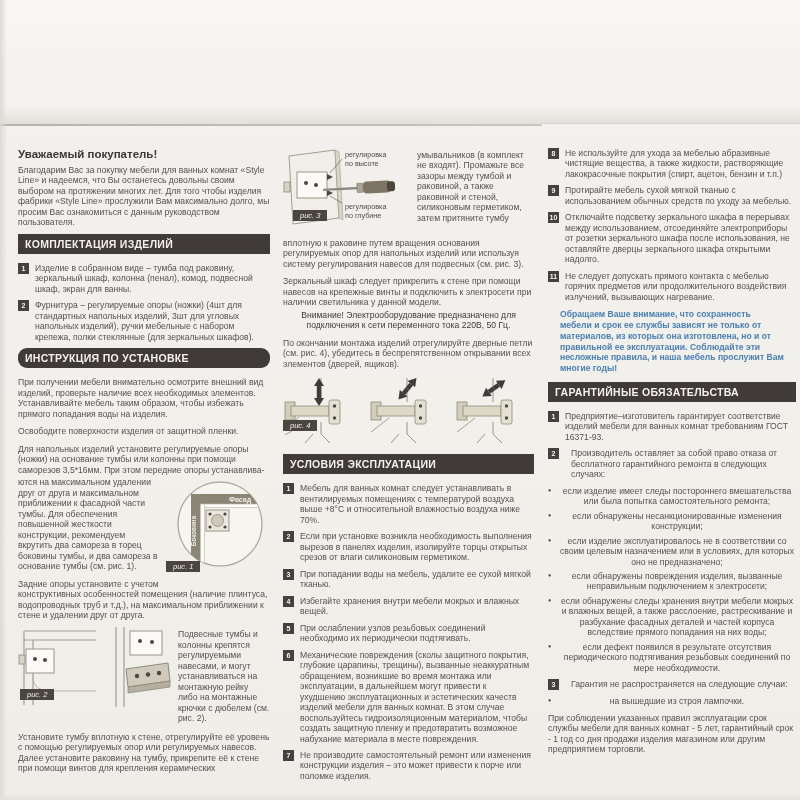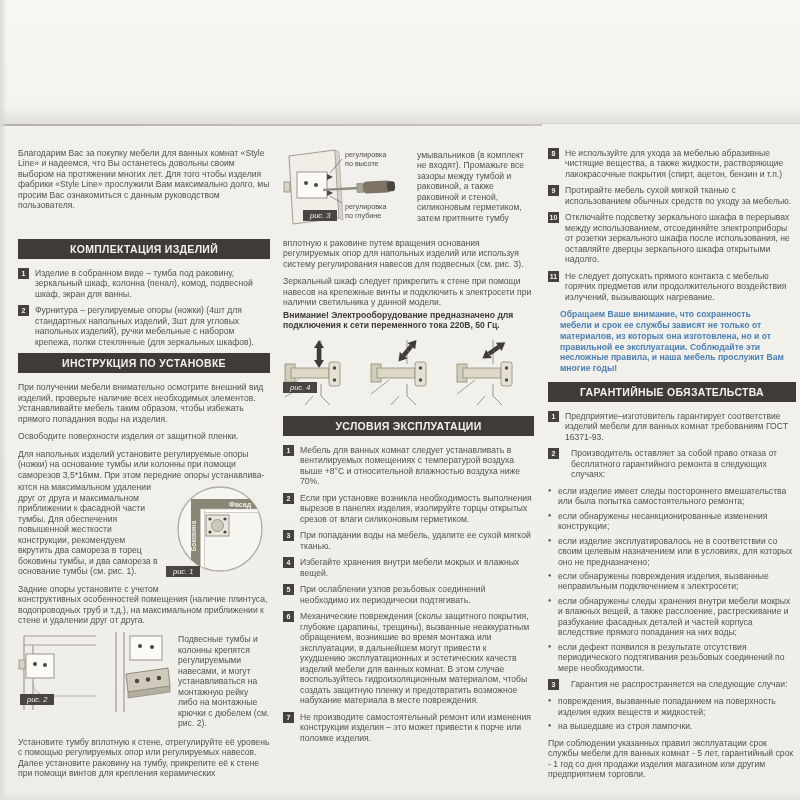--- a/index.html
+++ b/index.html
@@ -20,78 +20,79 @@
 
   .col{position:absolute;}
   #col1{left:18px;top:148px;width:252px;}
   #col2{left:283px;top:146px;width:251px;}
   #col3{left:548px;top:148px;width:248px;}
 
   p{margin:0 0 7px;font-size:8.6px;line-height:1.22;}
   .tight{margin-bottom:2px;}
   .nomt{margin-top:0;}
   .welcome-title{font-size:11.5px;font-weight:bold;color:#3b3836;margin:0 0 5px;}
-  .mb14{margin-bottom:28px;}
+  .mb14{margin-bottom:6px;}
   .secbar{background:#403b39;color:#f3f1ef;font-size:10.5px;font-weight:bold;
-    padding:4px 7px;letter-spacing:.3px;margin:2px 0 9px;text-align:center;}
+    padding:4px 7px;letter-spacing:.3px;margin:2px 0 9px;}
   .item{display:flex;gap:6px;margin:0 0 6px;font-size:8.6px;line-height:1.22;}
   .num{flex:0 0 auto;min-width:11px;height:11px;background:#454140;color:#f6f5f3;
     font-size:7px;font-weight:bold;text-align:center;line-height:11px;padding:0 1px;box-sizing:border-box;}
-  .bold{font-weight:bold;color:#3d3a38;}
+  .bold{font-weight:normal;color:#3d3a38;text-align:center;}
   .notice{color:#4a80b5;font-weight:bold;margin:7px 12px 8px;line-height:1.25;}
-  .bullet{position:relative;padding-left:10px;margin:0 0 4px;font-size:8.6px;line-height:1.22;}
+  .bullet{position:relative;padding-left:10px;margin:0 0 4px;font-size:8.6px;line-height:1.22;text-align:center;}
   .bullet::before{content:"\25CF";position:absolute;left:0;top:1px;font-size:5.5px;color:#4e4b49;}
   .mb6{margin-bottom:6px;gap:12px;}
 
   .badge{position:absolute;background:#4a4540;color:#f4f2ef;font-size:7.5px;
     font-style:italic;padding:1px 7px;white-space:nowrap;}
 
   
   .fig1{float:right;position:relative;width:100px;height:106px;margin:0 0 2px 8px;}
   .fig1 .badge{left:-4px;top:84px;text-align:center;}
   
   .fig2row{display:flex;gap:6px;margin:2px 0 8px;}
   .fig2a{position:relative;width:80px;flex:0 0 auto;}
   .fig2a .badge{left:2px;top:62px;}
   .fig2b{width:68px;flex:0 0 auto;}
   .fig2text{flex:1 1 auto;margin:2px 0 0;}
   
   .fig3row{display:flex;gap:16px;margin:0 0 6px;}
   .fig3draw{position:relative;width:118px;flex:0 0 auto;height:86px;}
-  .fig3draw .badge{left:20px;top:64px;}
+  .fig3draw .badge{left:10px;top:64px;}
   .fig3text{flex:1 1 auto;margin:4px 0 0;}
   
   .fig4{position:relative;width:251px;height:72px;margin:2px 0 6px;}
   .fig4 .badge{left:0;top:44px;}
 
   svg{display:block;}
   .svgtext{font-family:"Liberation Sans",sans-serif;}
 </style>
 </head>
 <body>
 
 <div id="scan">
   <div class="crease-shadow"></div>
   <div class="crease"></div>
   <div class="crease-light"></div>
 
   <div class="col" id="col1">
+    <div class="welcome-title">Уважаемый покупатель!</div>
     <p class="mb14">Благодарим Вас за покупку мебели для ванных комнат «Style Line» и надеемся, что Вы останетесь довольны своим выбором на протяжении многих лет. Для того чтобы изделия фабрики «Style Line» прослужили Вам максимально долго, мы просим Вас ознакомиться с данным руководством пользователя.</p>
 
     <div class="secbar">КОМПЛЕКТАЦИЯ ИЗДЕЛИЙ</div>
     <div class="item">
       <span class="num">1</span>
       <span>Изделие в собранном виде – тумба под раковину, зеркальный шкаф, колонна (пенал), комод, подвесной шкаф, экран для ванны.</span>
     </div>
     <div class="item">
       <span class="num">2</span>
       <span>Фурнитура – регулируемые опоры (ножки) (4шт для стандартных напольных изделий, 3шт для угловых напольных изделий), ручки мебельные с набором крепежа, полки стеклянные (для зеркальных шкафов).</span>
     </div>
 
-    <div class="secbar" style="margin-top:1px;">ИНСТРУКЦИЯ ПО УСТАНОВКЕ</div>
+    <div class="secbar" style="margin-top:1px;border-radius:9px;">ИНСТРУКЦИЯ ПО УСТАНОВКЕ</div>
     <p>При получении мебели внимательно осмотрите внешний вид изделий, проверьте наличие всех необходимых элементов. Устанавливайте мебель таким образом, чтобы избежать прямого попадания воды на изделия.</p>
     <p>Освободите поверхности изделия от защитной пленки.</p>
     <p class="tight">Для напольных изделий установите регулируемые опоры (ножки) на основание тумбы или колонны при помощи саморезов 3,5*16мм. При этом передние опоры устанавлива-</p>
     <p class="nomt">
       <span class="fig1">
         <svg width="100" height="100" viewBox="0 0 100 100">
           <defs>
               <clipPath id="c1">
                 <circle cx="50" cy="47" r="42"></circle>
               </clipPath>
@@ -175,20 +176,21 @@
           <text class="svgtext" x="62" y="72" font-size="7.2" fill="#4e4b49">по глубине</text>
         </svg>
         <span class="badge">рис. 3</span>
       </div>
       <p class="fig3text">умывальников (в комплект не входят). Промажьте все зазоры между тумбой и раковиной, а также раковиной и стеной, силиконовым герметиком, затем притяните тумбу</p>
     </div>
 
     <p>вплотную к раковине путем вращения основания регулируемых опор для напольных изделий или используя систему регулирования навесов для подвесных (см. рис. 3).</p>
     <p class="tight">Зеркальный шкаф следует прикрепить к стене при помощи навесов на крепежные винты и подключить к электросети при наличии светильника у данной модели.</p>
     <p class="bold">Внимание! Электрооборудование предназначено для подключения к сети переменного тока 220В, 50 Гц.</p>
+    <p>По окончании монтажа изделий отрегулируйте дверные петли (см. рис. 4), убедитесь в беспрепятственном открывании всех элементов (дверей, ящиков).</p>
 
     <div class="fig4">
       <svg width="251" height="68" viewBox="0 0 251 68">
         <g>
           <path d="M38,2 V26 M38,46 V58 M30,58 L22,67 M38,58 L47,67" stroke="#9a968e" stroke-width="1" fill="none"></path>
           <polygon points="36,2 41,10 31,10" fill="#3f3b38"></polygon>
             <rect x="33.8" y="10" width="4.4" height="7" fill="#3f3b38"></rect>
           <polygon points="36,30 31,22 41,22" fill="#3f3b38"></polygon>
             <rect x="33.8" y="15.5" width="4.4" height="6.5" fill="#3f3b38"></rect>
           <rect x="2" y="26" width="10" height="18" fill="#d2cebb" stroke="#8f8a78" stroke-width=".8"></rect>
@@ -295,17 +297,16 @@
     <div class="bullet">если изделие имеет следы постороннего вмешательства или была попытка самостоятельного ремонта;</div>
     <div class="bullet">если обнаружены несанкционированные изменения конструкции;</div>
     <div class="bullet">если изделие эксплуатировалось не в соответствии со своим целевым назначением или в условиях, для которых оно не предназначено;</div>
     <div class="bullet">если обнаружены повреждения изделия, вызванные неправильным подключением к электросети;</div>
     <div class="bullet">если обнаружены следы хранения внутри мебели мокрых и влажных вещей, а также расслоение, растрескивание и разбухание фасадных деталей и частей корпуса вследствие прямого попадания на них воды;</div>
     <div class="bullet mb6">если дефект появился в результате отсутствия периодического подтягивания резьбовых соединений по мере необходимости.</div>
     <div class="item mb6">
         <span class="num">3</span>
         <span>Гарантия не распространяется на следующие случаи:</span>
       </div>
-    <div class="bullet">повреждения, вызванные попаданием на поверхность изделия едких веществ и жидкостей;</div>
     <div class="bullet mb6">на вышедшие из строя лампочки.</div>
     <p style="margin-top:4px;">При соблюдении указанных правил эксплуатации срок службы мебели для ванных комнат - 5 лет, гарантийный срок - 1 год со дня продажи изделия магазином или другим предприятием торговли.</p>
   </div>
 </div>
 
 </body></html>

